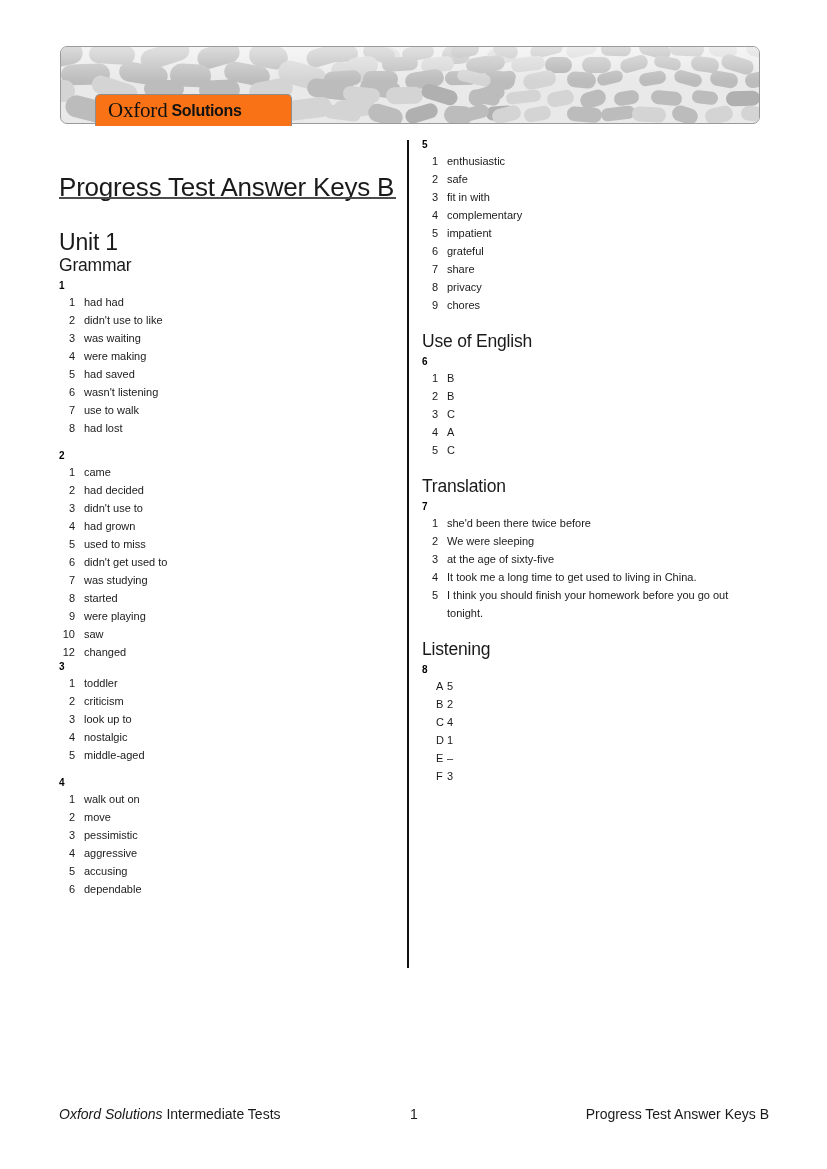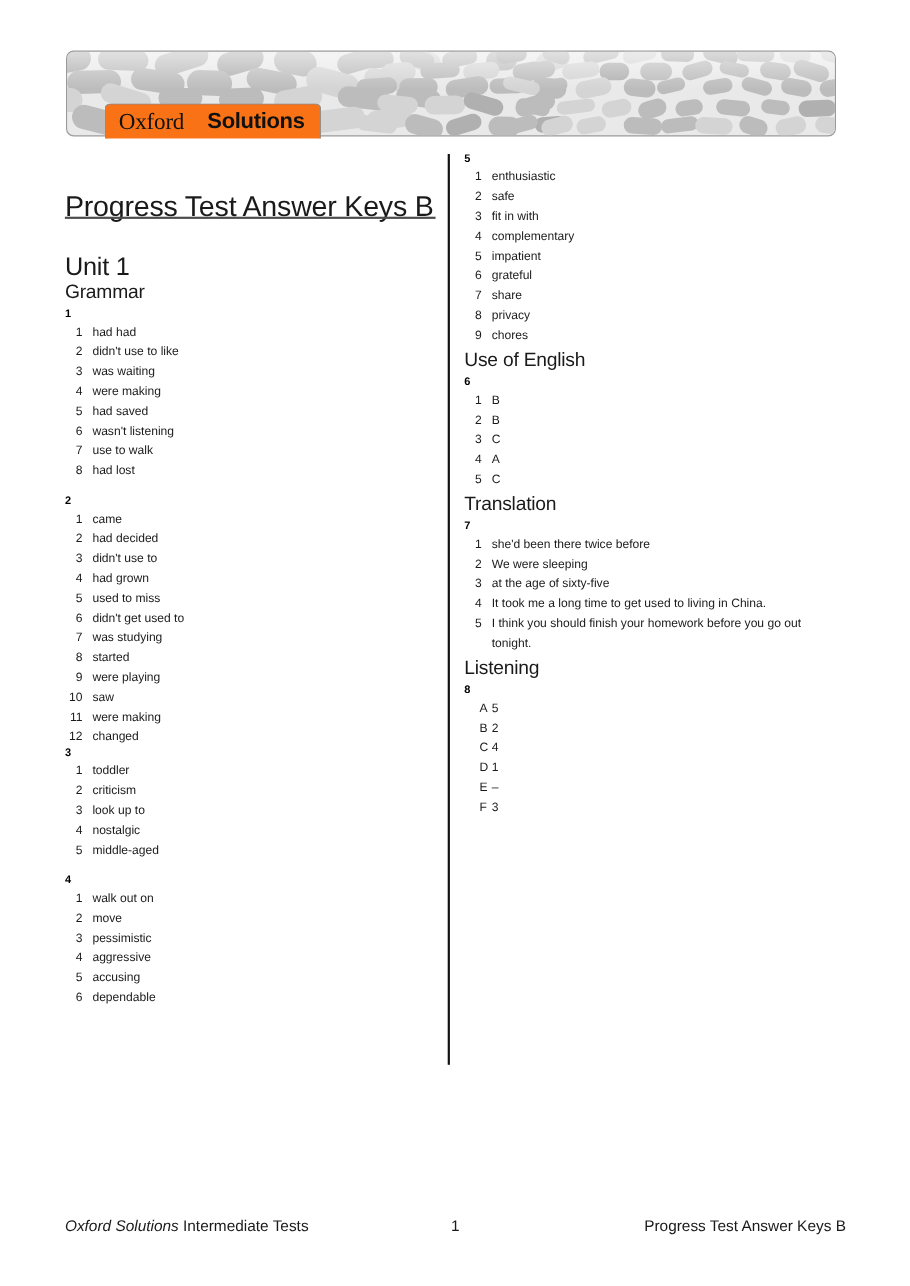--- a/index.html
+++ b/index.html
@@ -61,24 +61,24 @@
     padding-left: 12px;
   }
   #logo-tab .oxford {
     font-family: "Liberation Serif", serif;
     font-size: 21px;
     letter-spacing: -0.2px;
     color: #111;
   }
   #logo-tab .solutions {
     font-family: "Liberation Sans", sans-serif;
-    font-size: 20px;
+    font-size: 16px;
     font-weight: bold;
     color: #111;
-    margin-left: 21px;
+    margin-left: 4px;
     letter-spacing: -0.3px;
     text-align: right;
   }
 
   
   #page-title {
     position: absolute;
     left: 59px;
     top: 155px;
     font-size: 26px;
@@ -118,21 +118,21 @@
   #left-col  { left: 59px;  top: 255px; width: 330px; }
   #right-col { left: 422px; top: 139px; width: 345px; }
 
   .section-heading {
     font-size: 17.5px;
     font-weight: normal;
     color: #1a1a1a;
     letter-spacing: -0.2px;
     margin: 0 0 4px 0;
   }
-  .section-heading.spaced { margin-top: 3px; }
+  .section-heading.spaced { margin-top: 17px; }
 
   .ex-num {
     font-size: 10px;
     font-weight: bold;
     color: #000;
     margin: 0 0 1px 0;
     line-height: 12px;
   }
 
   .answers { margin: 0 0 0 0; padding: 0; list-style: none; }
@@ -359,24 +359,20 @@
       </li>
       <li>
         <span class="marker">9</span>
         <span class="val">were playing</span>
       </li>
       <li>
         <span class="marker">10</span>
         <span class="val">saw</span>
       </li>
       <li>
-        <span class="marker">11</span>
-        <span class="val">were making</span>
-      </li>
-      <li>
         <span class="marker">12</span>
         <span class="val">changed</span>
       </li>
     </ul>
     <div class="block-gap" style="height: 0px;"></div>
     <div class="ex-num">3</div>
     <ul class="answers">
       <li>
         <span class="marker">1</span>
         <span class="val">toddler</span>

